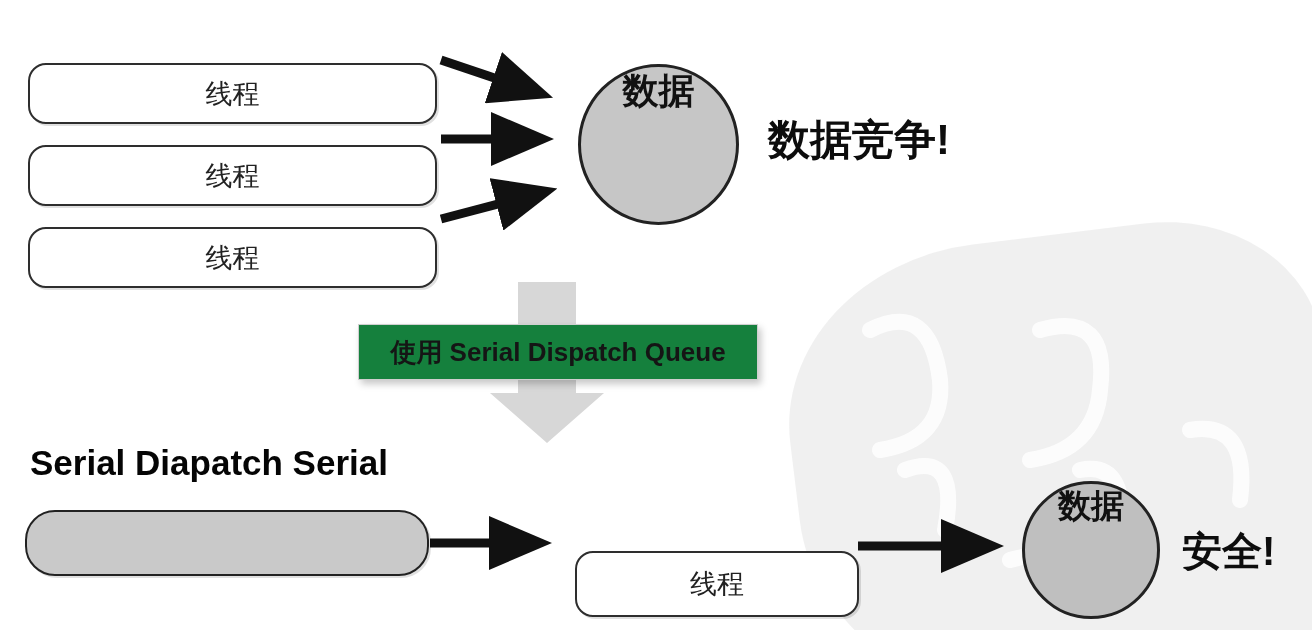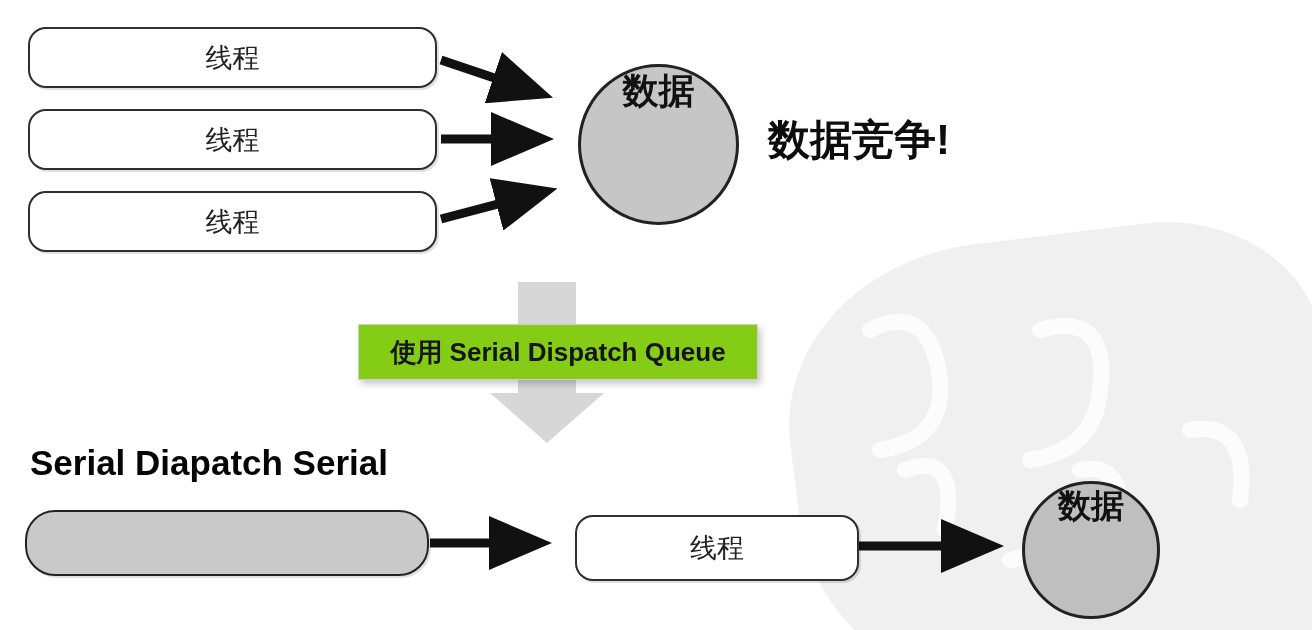--- a/index.html
+++ b/index.html
@@ -45,20 +45,21 @@
     background: #ffffff;
     border: 2.5px solid #2e2e2e;
     border-radius: 18px;
     box-shadow: 2px 2px 0 rgba(0,0,0,0.12);
     display: flex;
     align-items: center;
     justify-content: center;
     font-size: 27px;
     color: #222222;
     z-index: 3;
+    margin-top: 36px;
   }
   .data-circle {
     position: absolute;
     background: #c6c6c6;
     border: 3px solid #222222;
     border-radius: 50%;
     display: flex;
     align-items: flex-start;
     justify-content: center;
     font-weight: bold;
@@ -73,21 +74,21 @@
     white-space: nowrap;
   }
 
   
   .transition-label-box {
     position: absolute;
     left: 358px;
     top: 324px;
     width: 398px;
     height: 54px;
-    background: #84cc16;
+    background: #15803d;
     border: 1px solid #cfcfcf;
     box-shadow: 3px 4px 7px rgba(0,0,0,0.22);
     display: flex;
     align-items: center;
     justify-content: center;
     font-size: 26px;
     font-weight: bold;
     color: #151515;
     z-index: 4;
   }
@@ -213,14 +214,15 @@
 
 
   <div class="thread-box" style="left:575px; top:515px; width:280px; height:62px;">
     <span>线程</span>
   </div>
 
   <div class="data-circle" style="left:1022px; top:481px; width:132px; height:132px; font-size:33px; background:#bfbfbf;">
     <span>数据</span>
   </div>
 
+  <div class="shout" style="left:1182px; top:524px; font-size:40px;">安全!</div>
 
 </div>
 
 </body></html>

